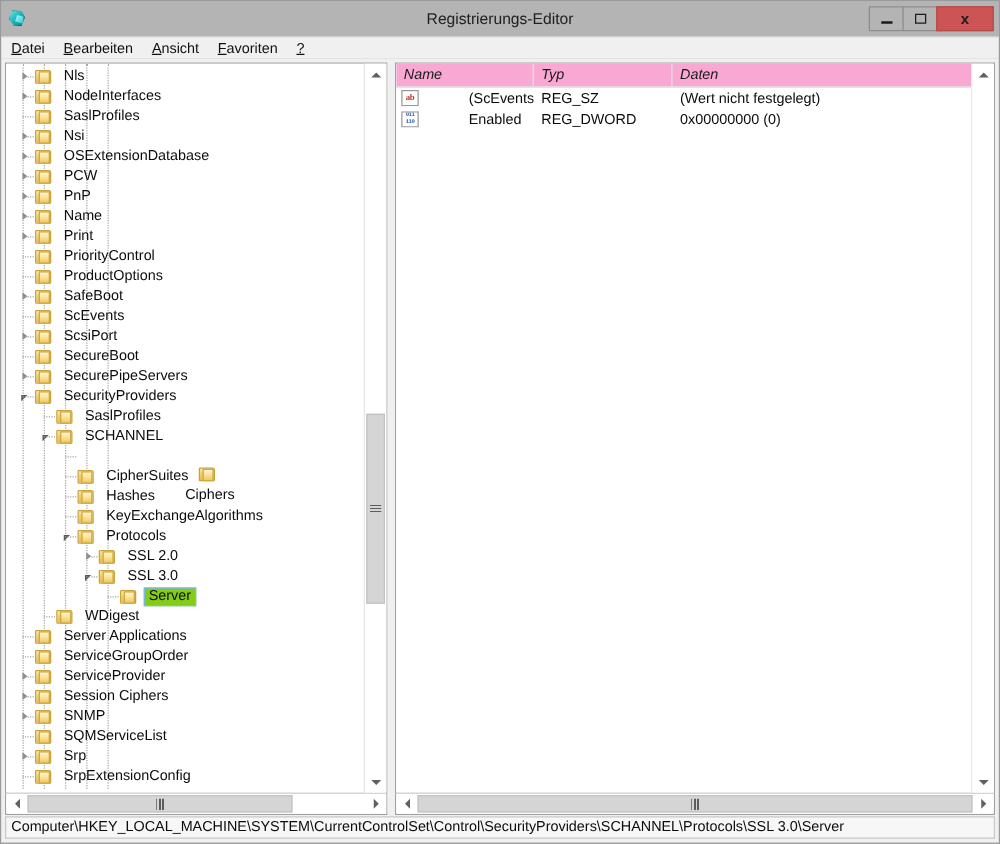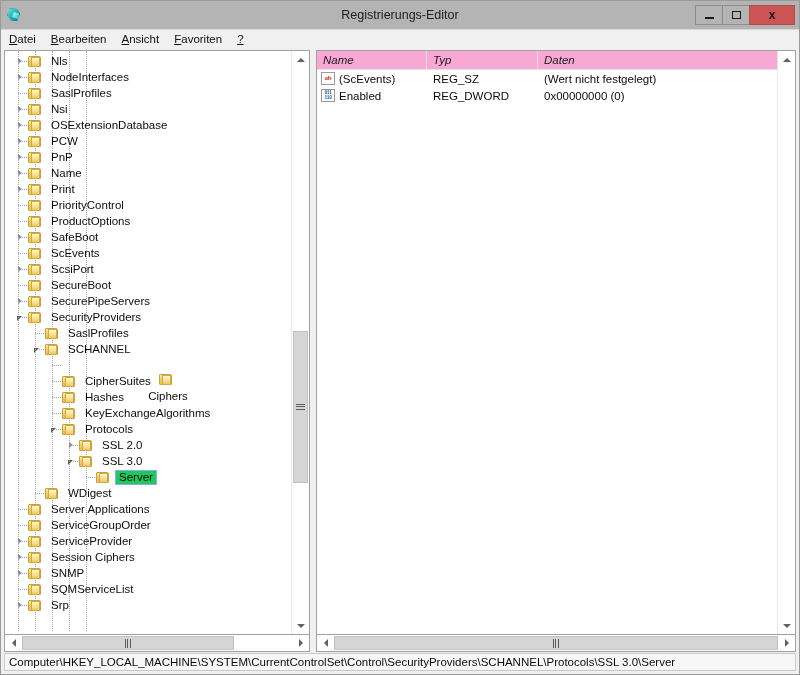--- a/index.html
+++ b/index.html
@@ -231,21 +231,21 @@
     border: 1px solid #cfa943;
     box-sizing: border-box;
   }
   .tree-label {
     padding: 0 3px;
     border: 1px solid transparent;
     line-height: 13px;
     box-sizing: border-box;
   }
   .tree-row.selected .tree-label {
-    background: #22c55e;
+    background: #84cc16;
     border: 1px solid #7cb7e6;
     color: #0c0c0c;
   }
   
   .guide-v {
     position: absolute;
     width: 1px;
     border-left: 1px dotted #a8a8a8;
     top: 0;
   }
@@ -387,21 +387,21 @@
   .lv-col.c-type { width: 111px; flex: 0 0 111px; }
   .lv-col.c-data { flex: 1 1 auto; border-right: none; }
   .lv-body { flex: 1 1 auto; position: relative; }
   .lv-row {
     height: 17px;
     display: flex;
     align-items: center;
     font-size: 11.5px;
     color: #0c0c0c;
   }
-  .lv-cell { padding-left: 6px; box-sizing: border-box; white-space: nowrap; overflow: hidden; }
+  .lv-cell { padding-left: 6px; box-sizing: border-box; white-space: nowrap; overflow: hidden; gap: 36px; }
   .lv-cell.c-name { width: 110px; flex: 0 0 110px; display: flex; align-items: center; padding-left: 4px; }
   .lv-cell.c-type { width: 111px; flex: 0 0 111px; }
   .lv-cell.c-data { flex: 1 1 auto; }
   .val-icon {
     width: 14px; height: 13px;
     flex: 0 0 14px;
     margin-right: 4px;
     position: relative;
     background: #ffffff;
     border: 1px solid #9a9a9a;
@@ -851,20 +851,29 @@
                 <div class="tree-row" style="padding-left: 6px;">
                   <span class="twisty">
                     <span class="tri-collapsed"></span>
                   </span>
                   <span class="dash" style="left: 13px; width: 9px; top: 8px;"></span>
                   <span class="folder">
                     <span class="f-back"></span>
                     <span class="f-front"></span>
                   </span>
                   <span class="tree-label">Srp</span>
+                </div>
+                <div class="tree-row" style="padding-left: 6px;">
+                  <span class="twisty"></span>
+                  <span class="dash" style="left: 13px; width: 9px; top: 8px;"></span>
+                  <span class="folder">
+                    <span class="f-back"></span>
+                    <span class="f-front"></span>
+                  </span>
+                  <span class="tree-label">SrpExtensionConfig</span>
                 </div>
               </div>
           </div>
           <div class="vscroll">
             <div class="sb-btn">
               <span class="arrow-up"></span>
             </div>
             <div class="sb-track">
               <div class="thumb" style="top:263px;height:152px;">
                 <span class="grip-h"></span>

